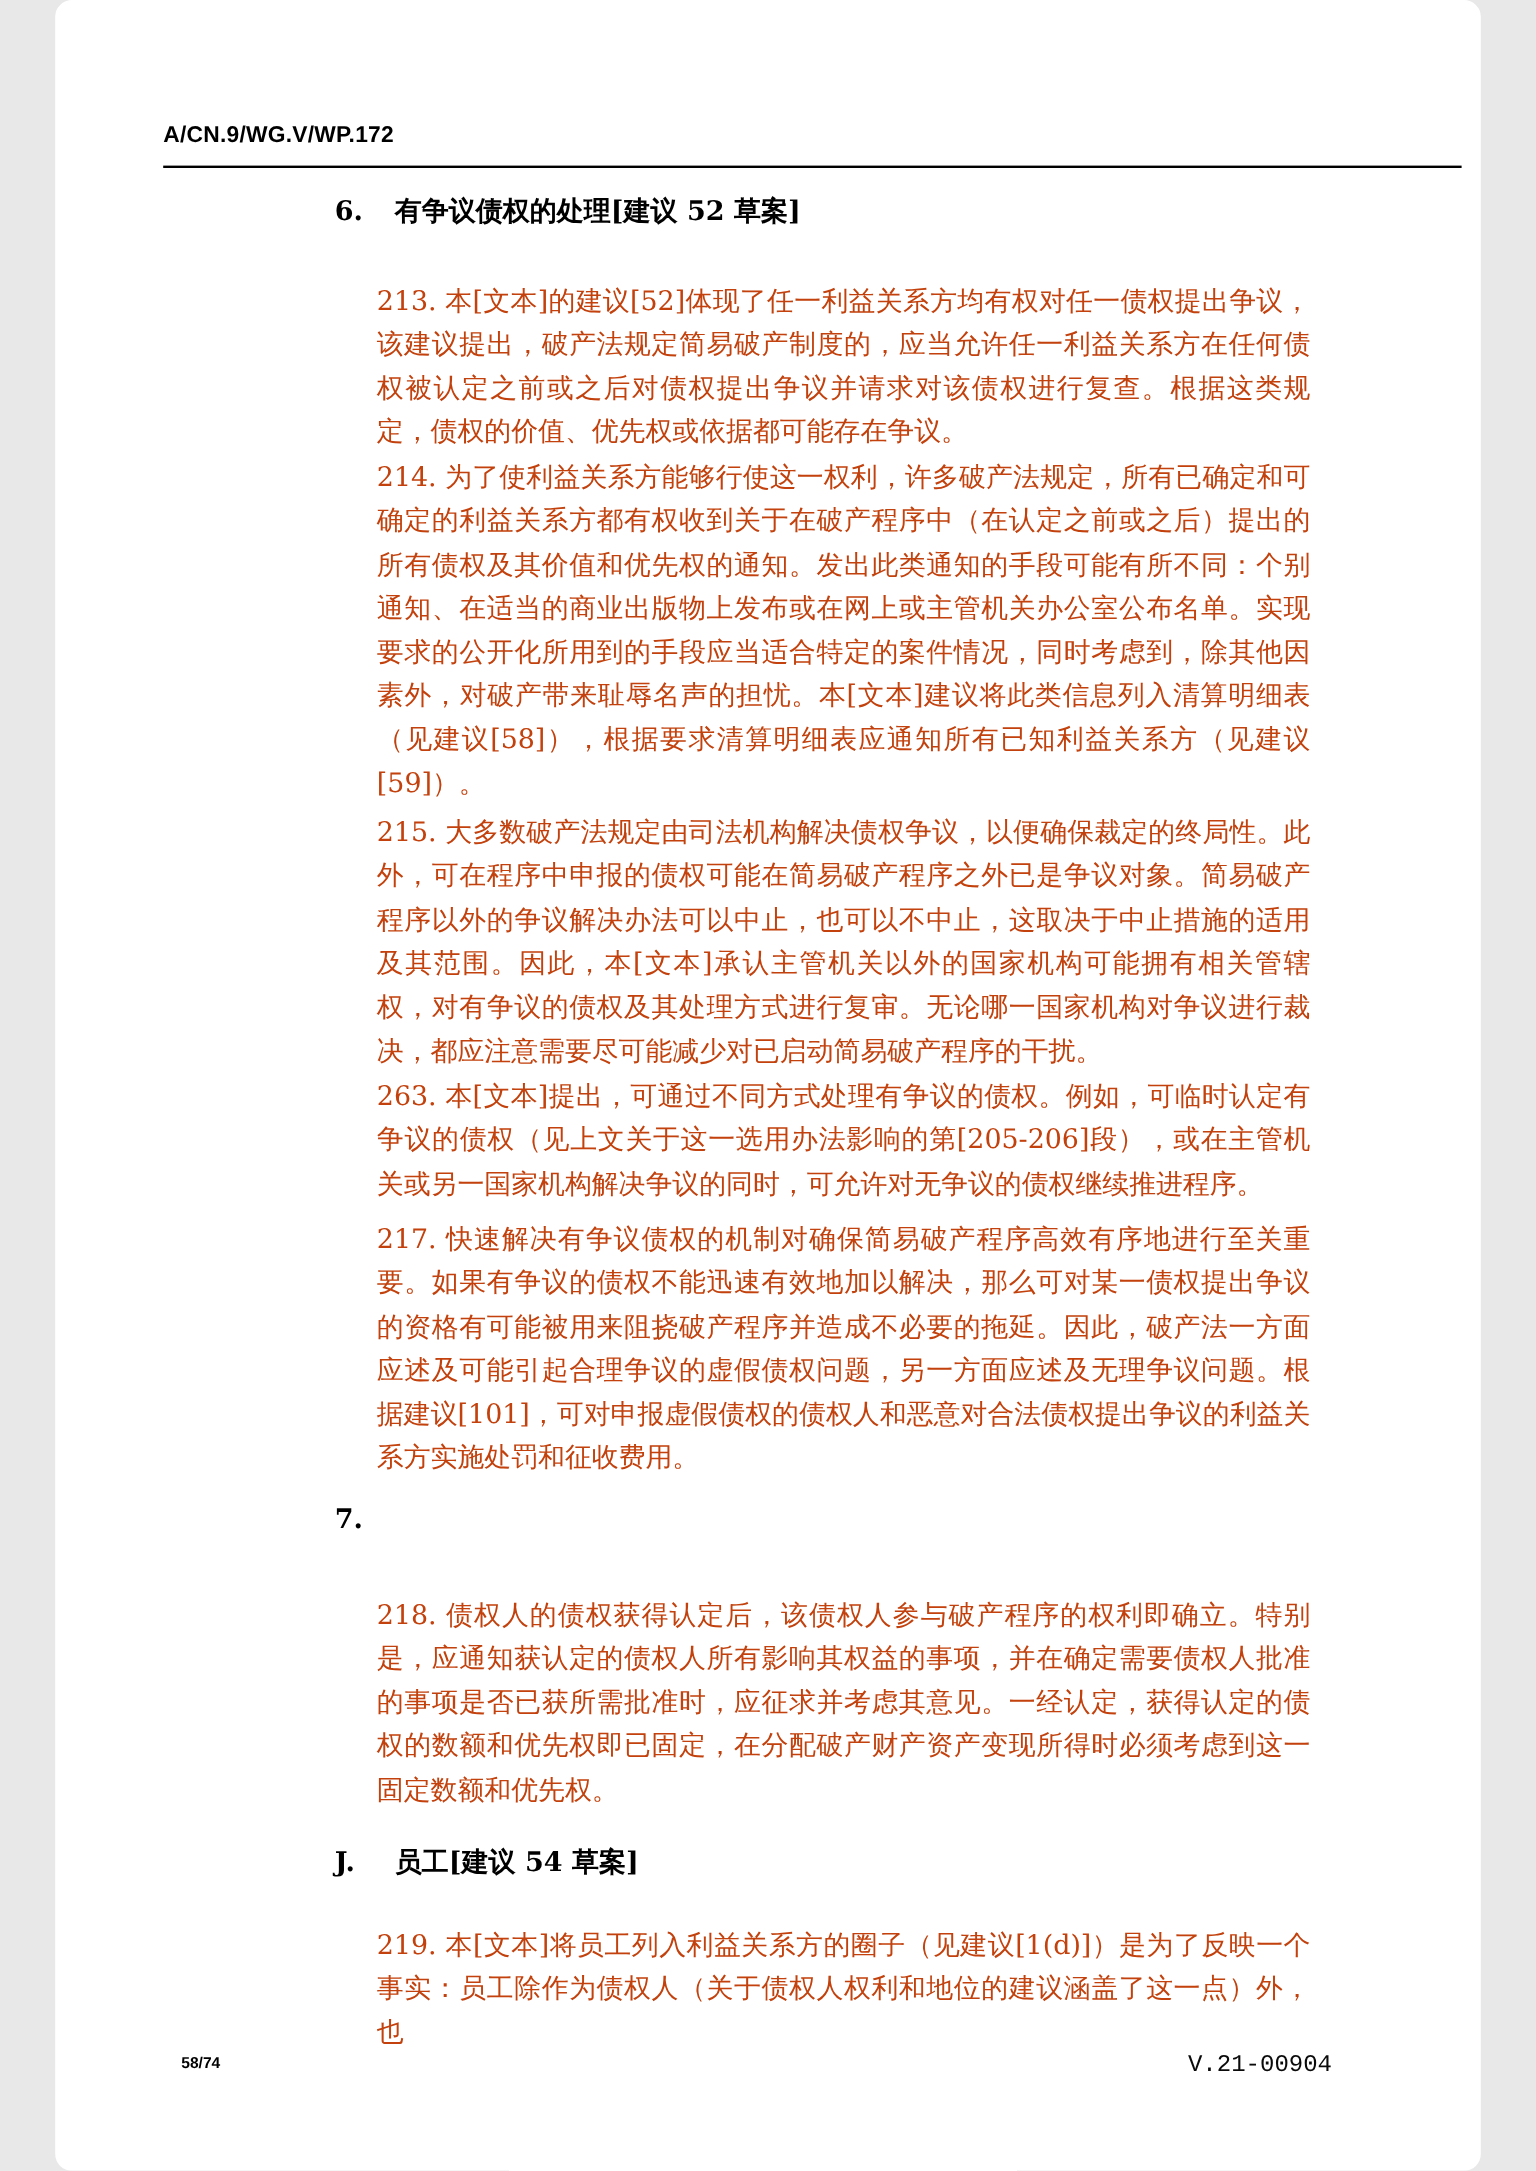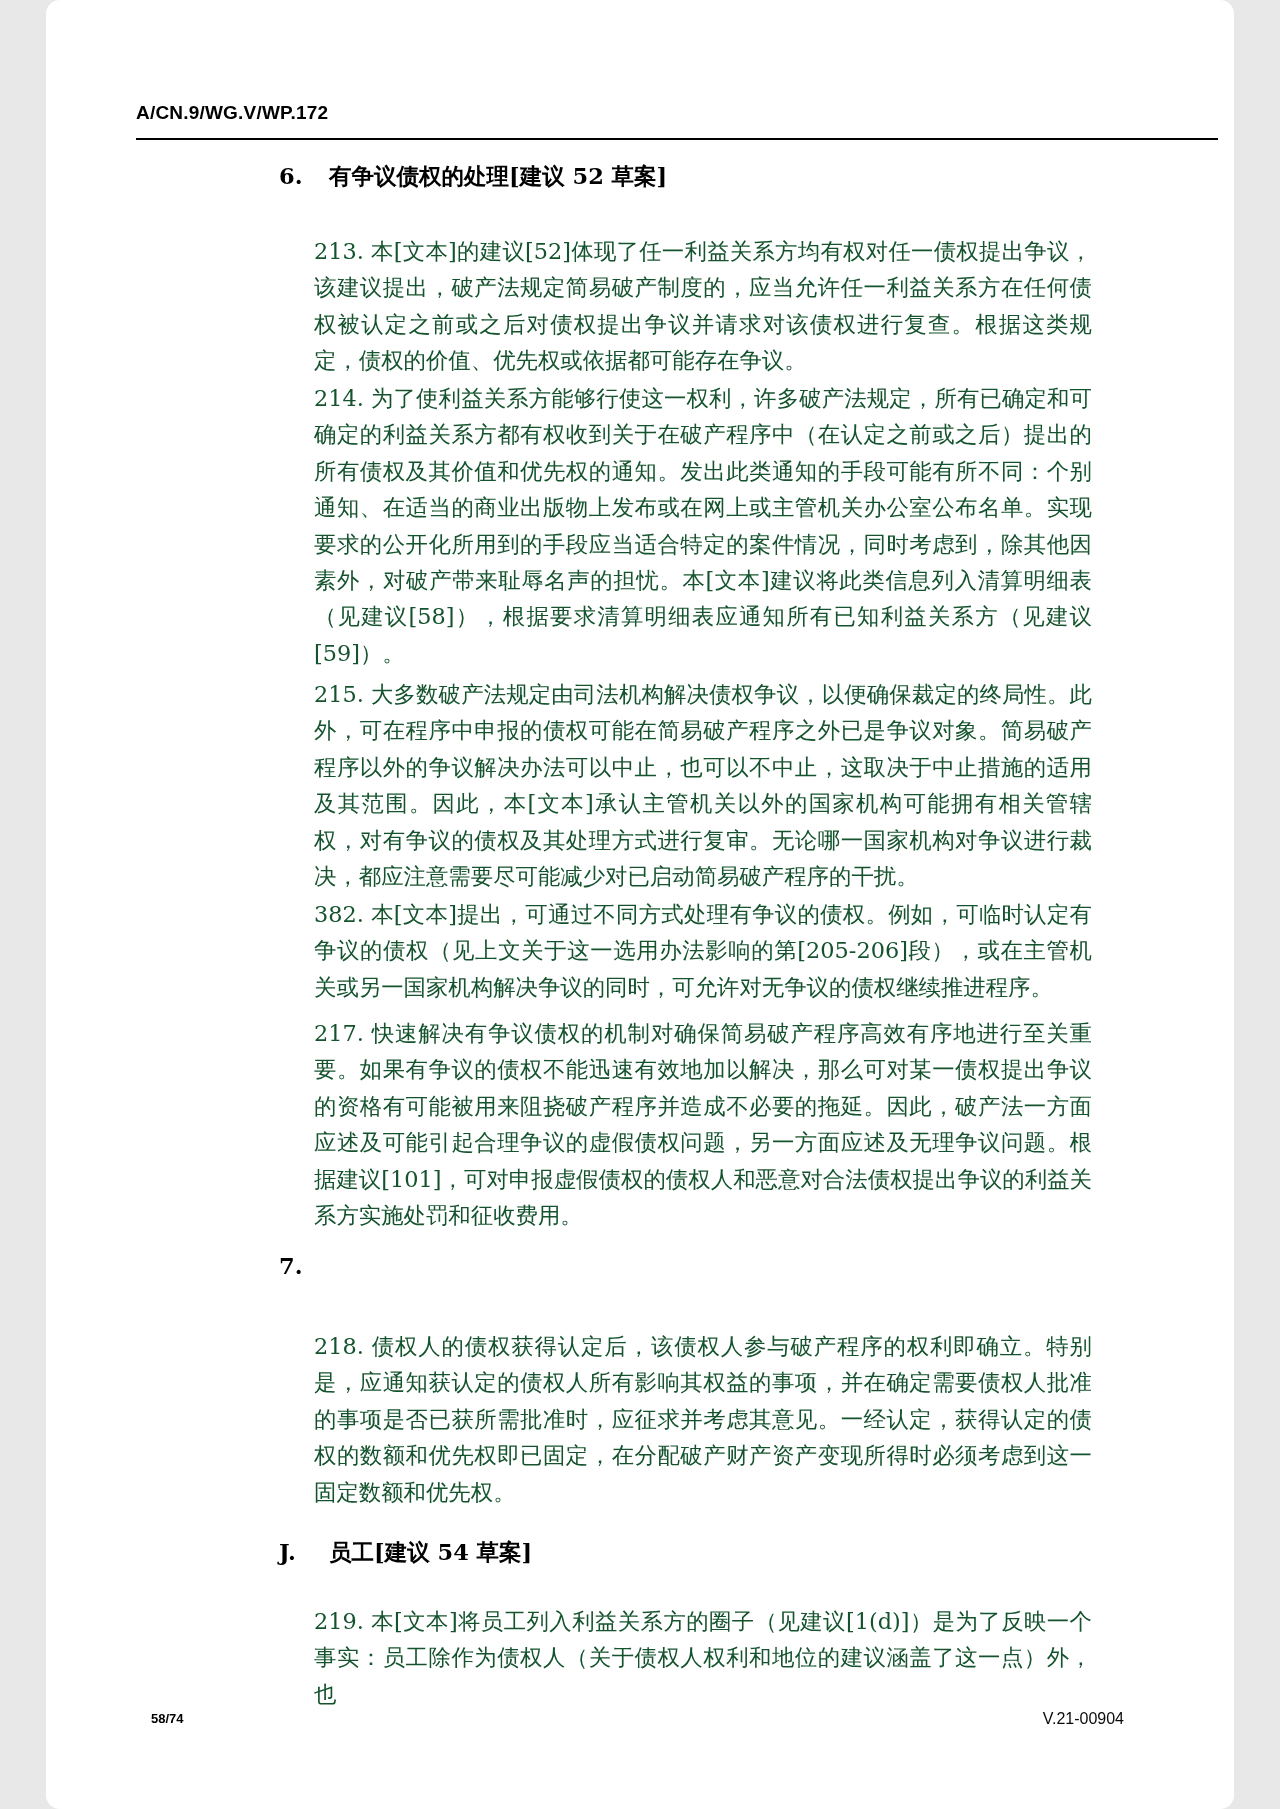--- a/index.html
+++ b/index.html
@@ -45,38 +45,38 @@
   .heading-label { flex: none; width: 50px; }
   .body-para {
     position: absolute;
     left: 268px;
     width: 778px;
     margin: 0;
     font-family: "DejaVu Serif", "Liberation Serif", serif;
     font-size: 22.4px;
     line-height: 36.4px;
     text-align: justify;
-    color: #14532d;
+    color: #c2410c;
   }
   .para-num { margin-right: 7px; }
   .footer-page-number {
     position: absolute;
     left: 105px;
     top: 1711px;
     font-family: "Liberation Sans", sans-serif;
     font-weight: bold;
     font-size: 13px;
     color: #000;
   }
   .footer-doc-code {
     position: absolute;
-    right: 110px;
+    right: 124px;
     top: 1710px;
-    font-family: Liberation Sans, sans-serif;
-    font-size: 16px;
+    font-family: Liberation Mono, monospace;
+    font-size: 20px;
     color: #0a0a0a;
   }
 </style>
 </head>
 <body>
 
 <div class="page">
 
   <div class="doc-symbol">A/CN.9/WG.V/WP.172</div>
   <div class="header-rule"></div>
@@ -92,21 +92,21 @@
 
   <p class="body-para" style="top:380px">
     <span class="para-num">214.</span><span class="para-text">为了使利益关系方能够行使这一权利，许多破产法规定，所有已确定和可确定的利益关系方都有权收到关于在破产程序中（在认定之前或之后）提出的所有债权及其价值和优先权的通知。发出此类通知的手段可能有所不同：个别通知、在适当的商业出版物上发布或在网上或主管机关办公室公布名单。实现要求的公开化所用到的手段应当适合特定的案件情况，同时考虑到，除其他因素外，对破产带来耻辱名声的担忧。本[文本]建议将此类信息列入清算明细表（见建议[58]），根据要求清算明细表应通知所有已知利益关系方（见建议[59]）。</span>
   </p>
 
   <p class="body-para" style="top:676px">
     <span class="para-num">215.</span><span class="para-text">大多数破产法规定由司法机构解决债权争议，以便确保裁定的终局性。此外，可在程序中申报的债权可能在简易破产程序之外已是争议对象。简易破产程序以外的争议解决办法可以中止，也可以不中止，这取决于中止措施的适用及其范围。因此，本[文本]承认主管机关以外的国家机构可能拥有相关管辖权，对有争议的债权及其处理方式进行复审。无论哪一国家机构对争议进行裁决，都应注意需要尽可能减少对已启动简易破产程序的干扰。</span>
   </p>
 
   <p class="body-para" style="top:896px">
-    <span class="para-num">382.</span><span class="para-text">本[文本]提出，可通过不同方式处理有争议的债权。例如，可临时认定有争议的债权（见上文关于这一选用办法影响的第[205-206]段），或在主管机关或另一国家机构解决争议的同时，可允许对无争议的债权继续推进程序。</span>
+    <span class="para-num">263.</span><span class="para-text">本[文本]提出，可通过不同方式处理有争议的债权。例如，可临时认定有争议的债权（见上文关于这一选用办法影响的第[205-206]段），或在主管机关或另一国家机构解决争议的同时，可允许对无争议的债权继续推进程序。</span>
   </p>
 
   <p class="body-para" style="top:1015px">
     <span class="para-num">217.</span><span class="para-text">快速解决有争议债权的机制对确保简易破产程序高效有序地进行至关重要。如果有争议的债权不能迅速有效地加以解决，那么可对某一债权提出争议的资格有可能被用来阻挠破产程序并造成不必要的拖延。因此，破产法一方面应述及可能引起合理争议的虚假债权问题，另一方面应述及无理争议问题。根据建议[101]，可对申报虚假债权的债权人和恶意对合法债权提出争议的利益关系方实施处罚和征收费用。</span>
   </p>
 
   <div class="section-heading" style="top:1251px">
     <span class="heading-label">7.</span>
   </div>
 

